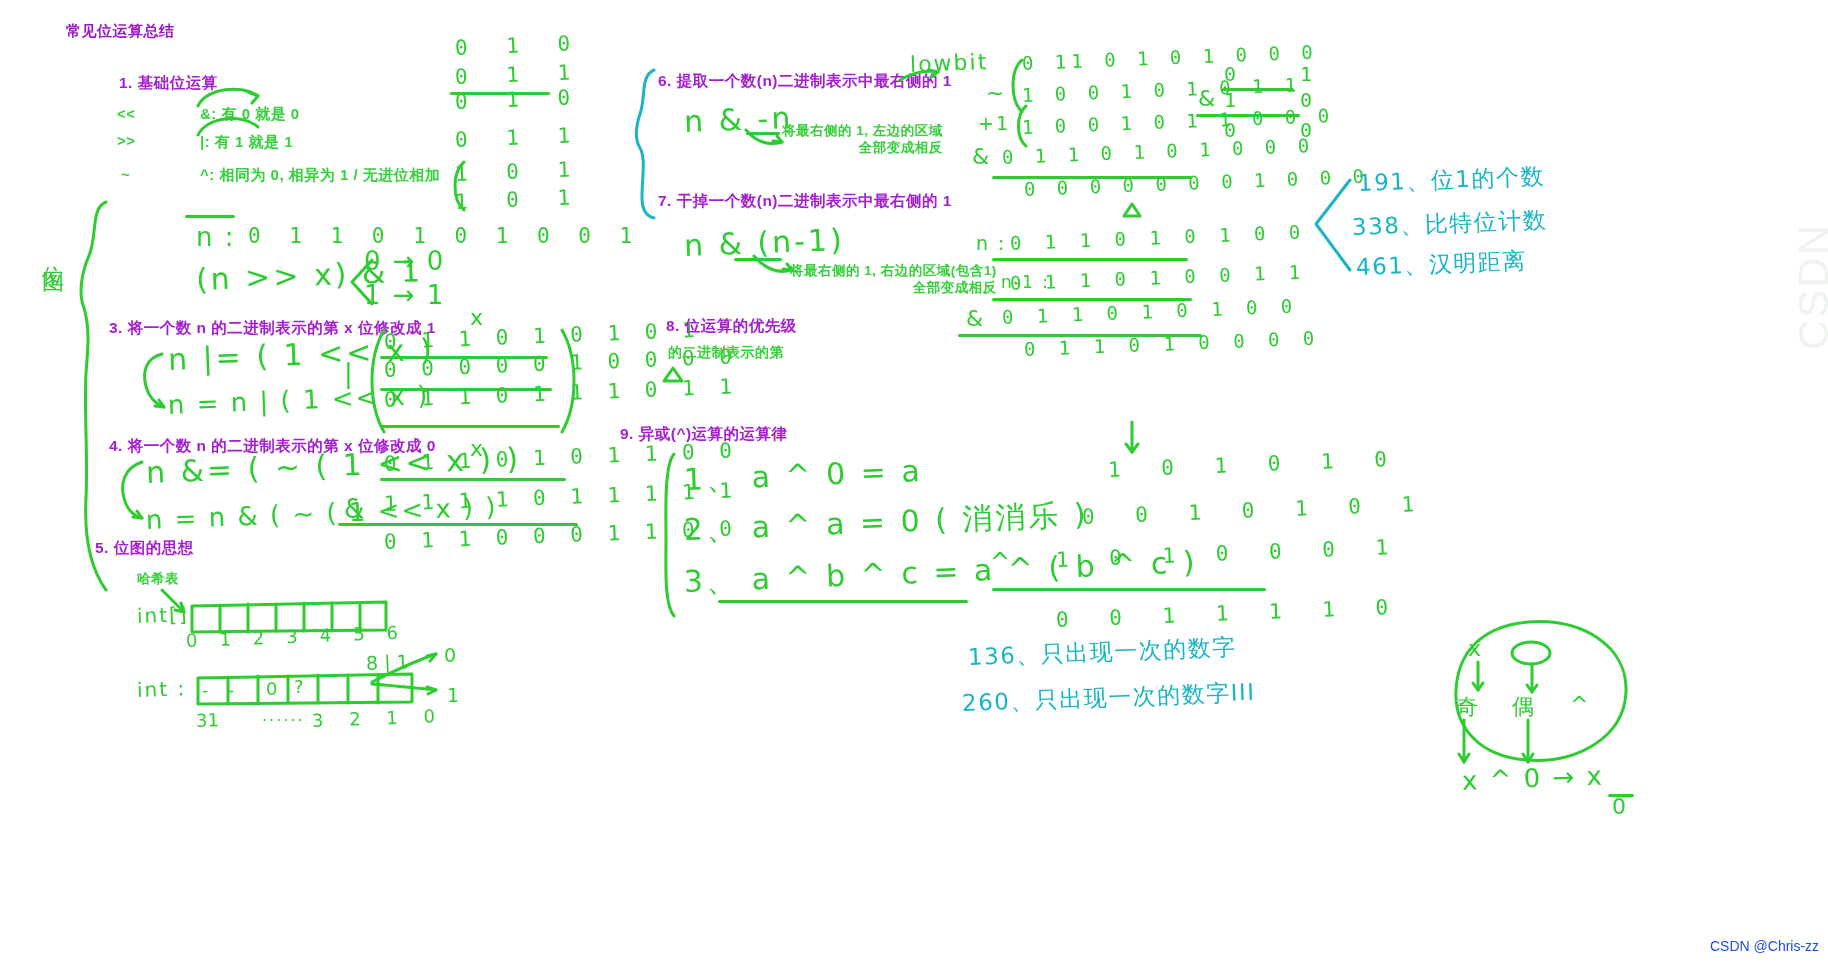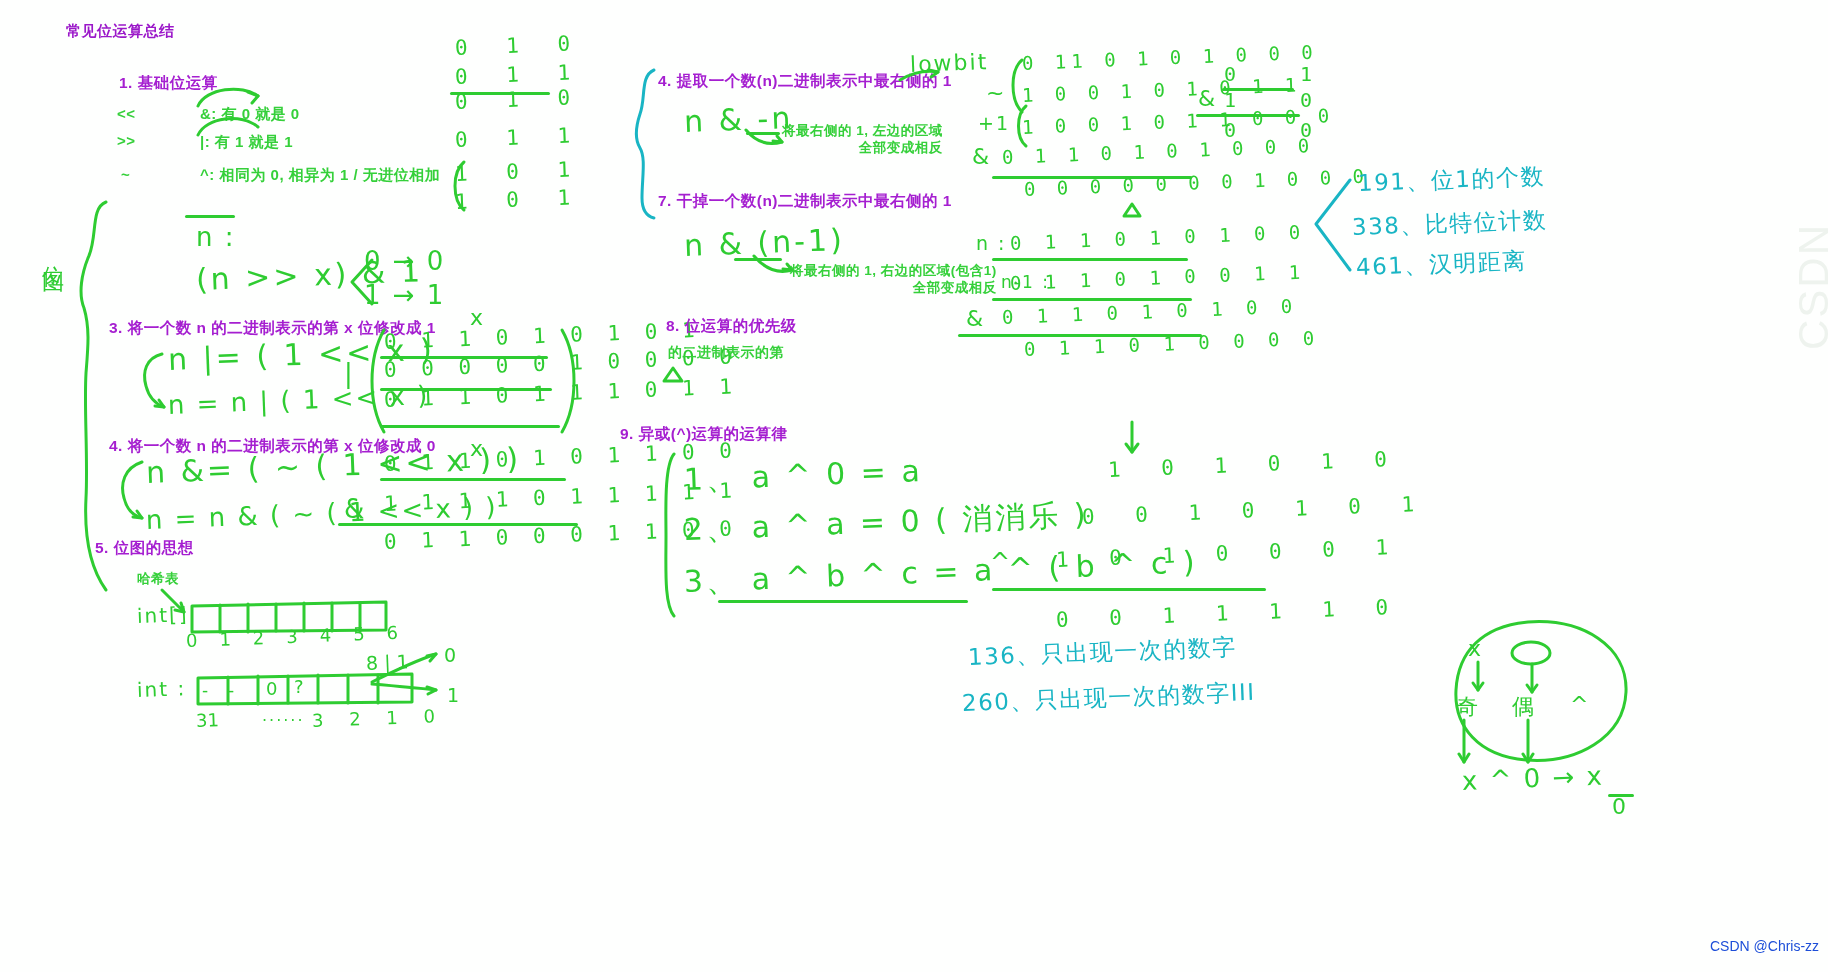--- a/index.html
+++ b/index.html
@@ -149,20 +149,21 @@
   </div>
 
   <svg class="ink" style="left:76px; top:198px;" width="36" height="400">
     <path d="M30,4 C14,10 22,40 12,60 C6,75 2,95 8,110 C14,130 12,150 10,175 C8,210 12,260 10,300 C8,340 14,370 30,392"></path>
   </svg>
   <div class="abs hw hw-md" style="left:38px; top:248px; writing-mode:vertical-rl; letter-spacing:6px;">位图</div>
 
   <div class="abs rule" style="left:185px; top:215px; width:50px; height:3px;"></div>
 
   <div class="abs hw hw-lg" style="left:196px; top:222px;">n :</div>
+  <div class="abs hw hw-bits" style="left:248px; top:224px;">0 1 1 0 1 0 1 0 0 1</div>
 
   <div class="abs hw hw-xl slant" style="left:196px; top:262px;">(n &gt;&gt; x) &amp; 1</div>
 
   <svg class="ink" style="left:348px; top:258px;" width="28" height="50">
     <path d="M24,2 L4,24 L24,46"></path>
   </svg>
   <div class="abs hw hw-lg" style="left:364px; top:246px;">0 → 0</div>
   <div class="abs hw hw-lg" style="left:364px; top:280px;">1 → 1</div>
 
   <div class="abs hd hd-sec" style="left:109px; top:318px;">3. 将一个数 n 的二进制表示的第 x 位修改成 1</div>
@@ -254,21 +255,21 @@
     <path d="M66,42 L57,39 M66,42 L58,46"></path>
   </svg>
   <div class="abs hw" style="left:444px; top:644px; font-size:19px;">0</div>
   <div class="abs hw slant" style="left:366px; top:652px; font-size:19px;">8 | 1</div>
   <div class="abs hw" style="left:447px; top:684px; font-size:19px;">1</div>
 
   <svg class="ink inkblue" style="left:632px; top:68px;" width="26" height="152">
     <path d="M22,2 C8,8 14,30 8,46 C4,58 2,70 8,80 C14,90 10,110 10,130 C10,142 14,148 22,150"></path>
   </svg>
 
-  <div class="abs hd hd-sec" style="left:658px; top:71px;">4. 提取一个数(n)二进制表示中最右侧的 1</div>
+  <div class="abs hd hd-sec" style="left:658px; top:71px;">6. 提取一个数(n)二进制表示中最右侧的 1</div>
   <svg class="ink" style="left:898px; top:66px;" width="44" height="18">
     <path d="M2,14 C16,6 28,4 40,6"></path>
     <path d="M40,6 L31,4 M40,6 L33,11"></path>
   </svg>
   <div class="abs hw hw-md slant" style="left:910px; top:52px;">lowbit</div>
 
   <div class="abs hw hw-xl slant" style="left:684px; top:104px;">n &amp; -n</div>
   <div class="abs rule" style="left:746px; top:132px; width:34px;"></div>
   <svg class="ink" style="left:744px; top:128px;" width="42" height="22">
     <path d="M2,2 C12,14 24,18 38,14"></path>

